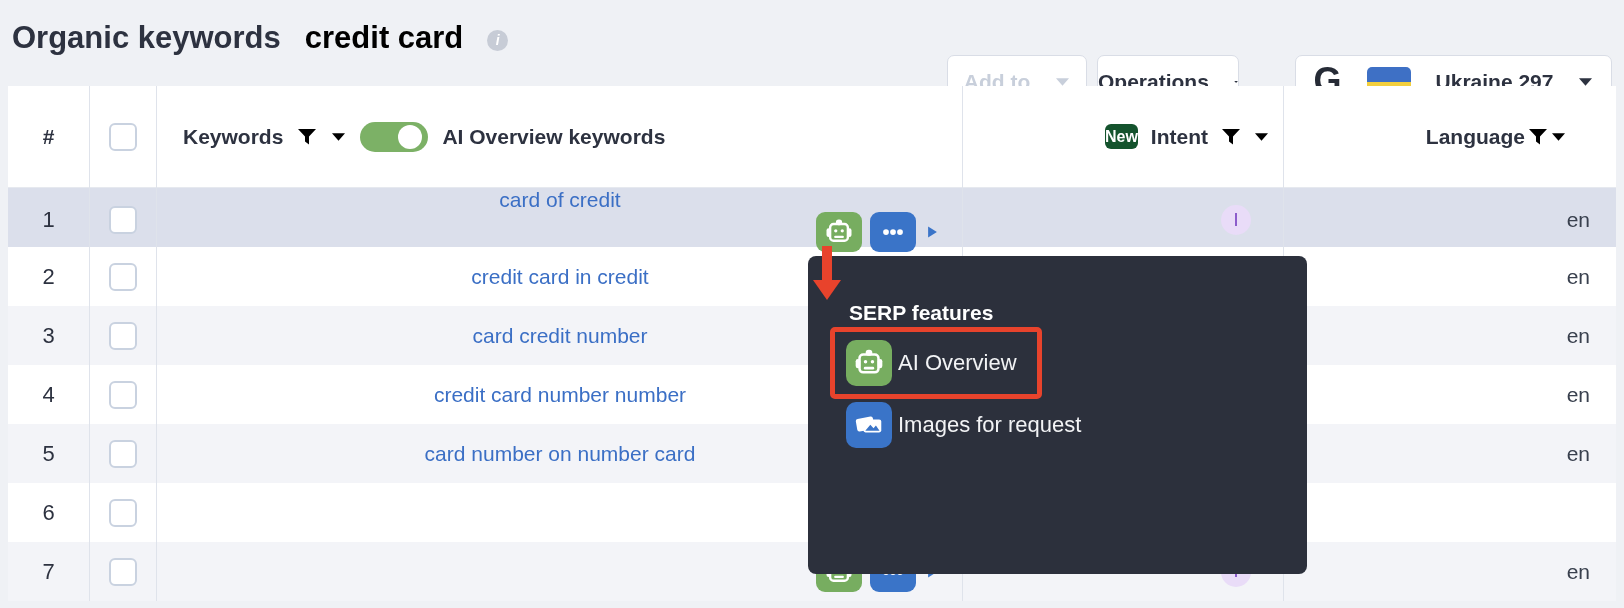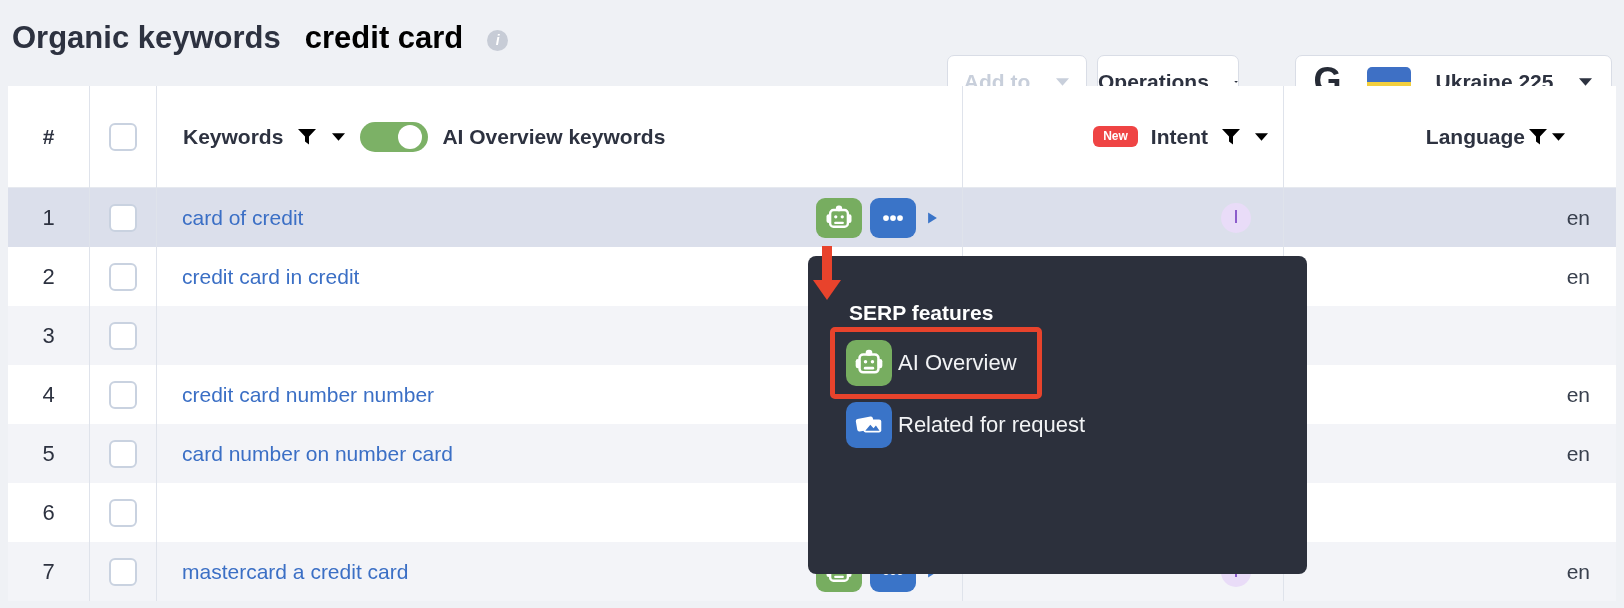--- a/index.html
+++ b/index.html
@@ -43,33 +43,33 @@
   .th-language { display:flex; align-items:center; justify-content:flex-end; padding-right:50px; gap:3px; }
 
   .funnel { width:20px; height:18px; }
   .hdr-caret { width:15px; height:10px; }
 
   .toggle { width:68px; height:30px; border-radius:15px; background:#c6cbd5; position:relative; cursor:pointer; }
   .toggle.on { background:#7cb166; }
   .toggle::after { content:""; position:absolute; right:6px; top:3px; width:24px; height:24px;
                    border-radius:50%; background:#fff; }
 
-  .new-badge { background:#ef4444; color:#fff; font-size:12px; font-weight:bold;
-               padding:4px 10px; border-radius:6px; line-height:1.1; }
+  .new-badge { background:#14532d; color:#fff; font-size:16px; font-weight:bold;
+               padding:4px 0; border-radius:6px; line-height:1.1; }
 
   .checkbox { width:28px; height:28px; border:2px solid #c9d2e0; border-radius:6px; background:#fff;
               display:inline-block; cursor:pointer; }
 
   
   .trow { display:grid; grid-template-columns:81px 67px 806px 321px 333px; height:59px;
           align-items:center; font-size:21px; background:#fff; }
   .trow.alt { background:#f3f4f8; }
   .trow.selected { background:#dbdfeb; }
   .c-num { text-align:center; font-size:22px; }
-  .c-kw { display:flex; align-items:center; padding-left:26px; padding-right:24px; }
+  .c-kw { display:flex; align-items:center; padding-left:26px; padding-right:24px;flex-direction:column; }
   .kw-link { color:#3b6fc5; text-decoration:none; cursor:pointer; }
   .serp-icons { margin-left:auto; display:flex; align-items:center; gap:8px; }
   .chip { width:46px; height:40px; border-radius:9px; display:flex; align-items:center;
           justify-content:center; cursor:pointer; }
   .chip svg { width:30px; height:30px; }
   .chip-green { background:#77ad60; }
   .chip-blue  { background:#3a74c8; }
   .mini-arrow { width:11px; height:14px; margin-left:3px; cursor:pointer; }
   .c-intent { display:flex; justify-content:flex-end; padding-right:32px; }
   .intent-badge { width:30px; height:30px; border-radius:50%; background:#e9dcf8; color:#7c46c4;
@@ -142,21 +142,21 @@
 </div>
 <div class="btn btn-operations">
   <span>Operations</span>
   <svg class="caret" viewBox="0 0 15 9.5">
       <path d="M1 1 L7.5 8.5 L14 1 Z"></path>
     </svg>
 </div>
 <div class="btn btn-region">
   <span class="google-g">G</span>
   <span class="ua-flag"></span>
-  <span>Ukraine 225</span>
+  <span>Ukraine 297</span>
   <svg class="caret" viewBox="0 0 15 9.5">
       <path d="M1 1 L7.5 8.5 L14 1 Z"></path>
     </svg>
 </div>
 
 <div class="table-card">
   <div class="vline vl-1"></div>
   <div class="vline vl-2"></div>
   <div class="vline vl-3"></div>
   <div class="vline vl-4"></div>
@@ -239,20 +239,24 @@
     </div>
     <div class="c-intent"></div>
     <div class="c-lang">en</div>
   </div>
 
   <div class="trow alt">
     <div class="cell c-num">3</div>
     <div class="cell-center">
           <span class="checkbox"></span>
         </div>
+    <div class="c-kw">
+      <a class="kw-link">card credit number</a>
+
+    </div>
     <div class="c-intent"></div>
     <div class="c-lang">en</div>
   </div>
 
   <div class="trow">
     <div class="cell c-num">4</div>
     <div class="cell-center">
           <span class="checkbox"></span>
         </div>
     <div class="c-kw">
@@ -284,21 +288,20 @@
     <div class="c-intent"></div>
     <div class="c-lang">en</div>
   </div>
 
   <div class="trow alt">
     <div class="cell c-num">7</div>
     <div class="cell-center">
           <span class="checkbox"></span>
         </div>
     <div class="c-kw">
-      <a class="kw-link">mastercard a credit card</a>
       <span class="serp-icons">
         <span class="chip chip-green">
           <svg viewBox="0 0 24 24">
                 <use href="#svg-robot"></use>
               </svg>
             </span>
         <span class="chip chip-blue">
           <svg viewBox="0 0 24 24">
                 <use href="#svg-dots"></use>
               </svg>
@@ -330,20 +333,20 @@
     </div>
   </div>
 
 
   <div class="tt-item">
     <span class="chip chip-blue">
       <svg viewBox="0 0 24 24">
           <use href="#svg-images"></use>
         </svg>
       </span>
-    <span>Related for request</span>
+    <span>Images for request</span>
   </div>
 </div>
 
 <div class="red-arrow">
   <div class="stem"></div>
   <div class="head"></div>
 </div>
 
 </body></html>

